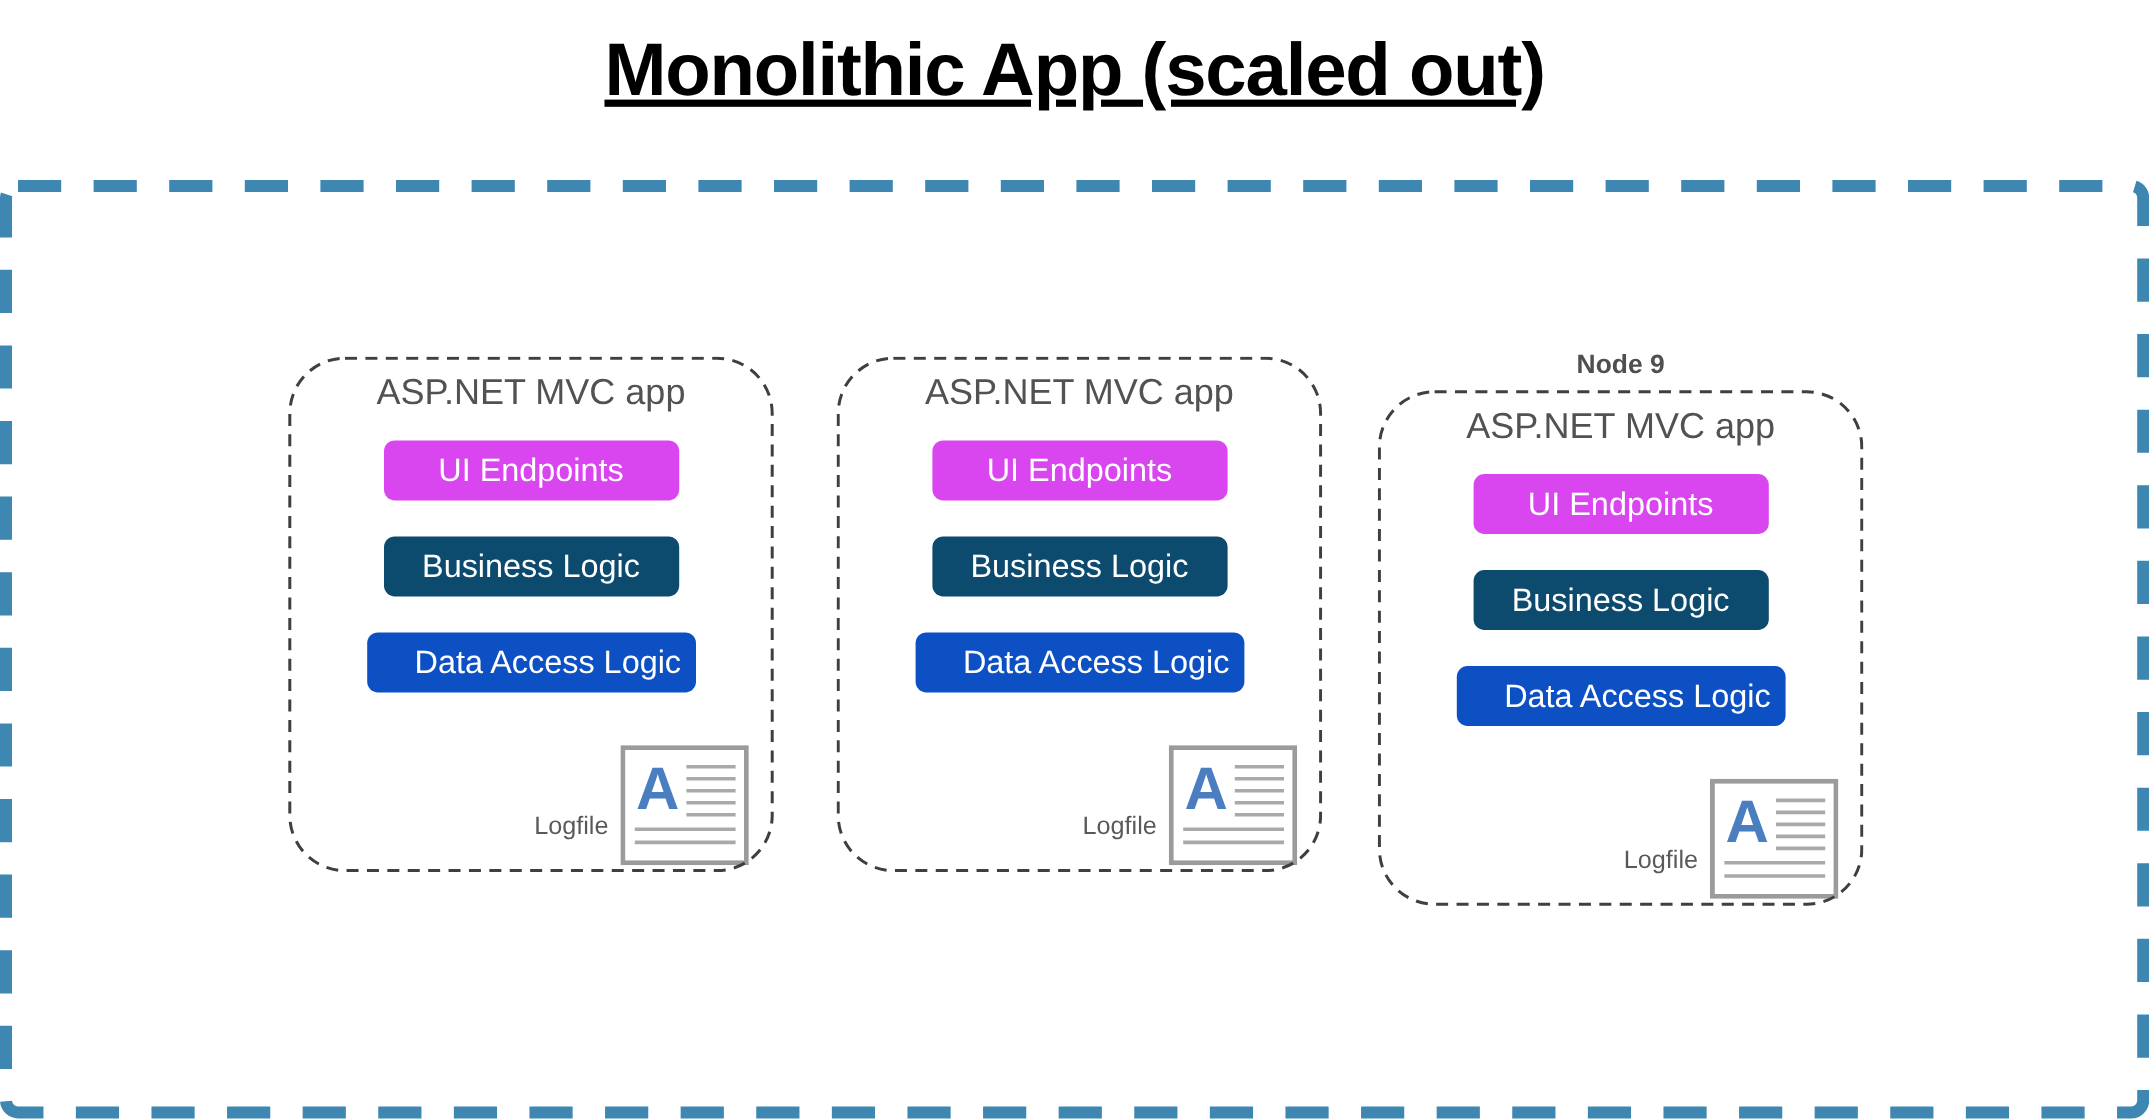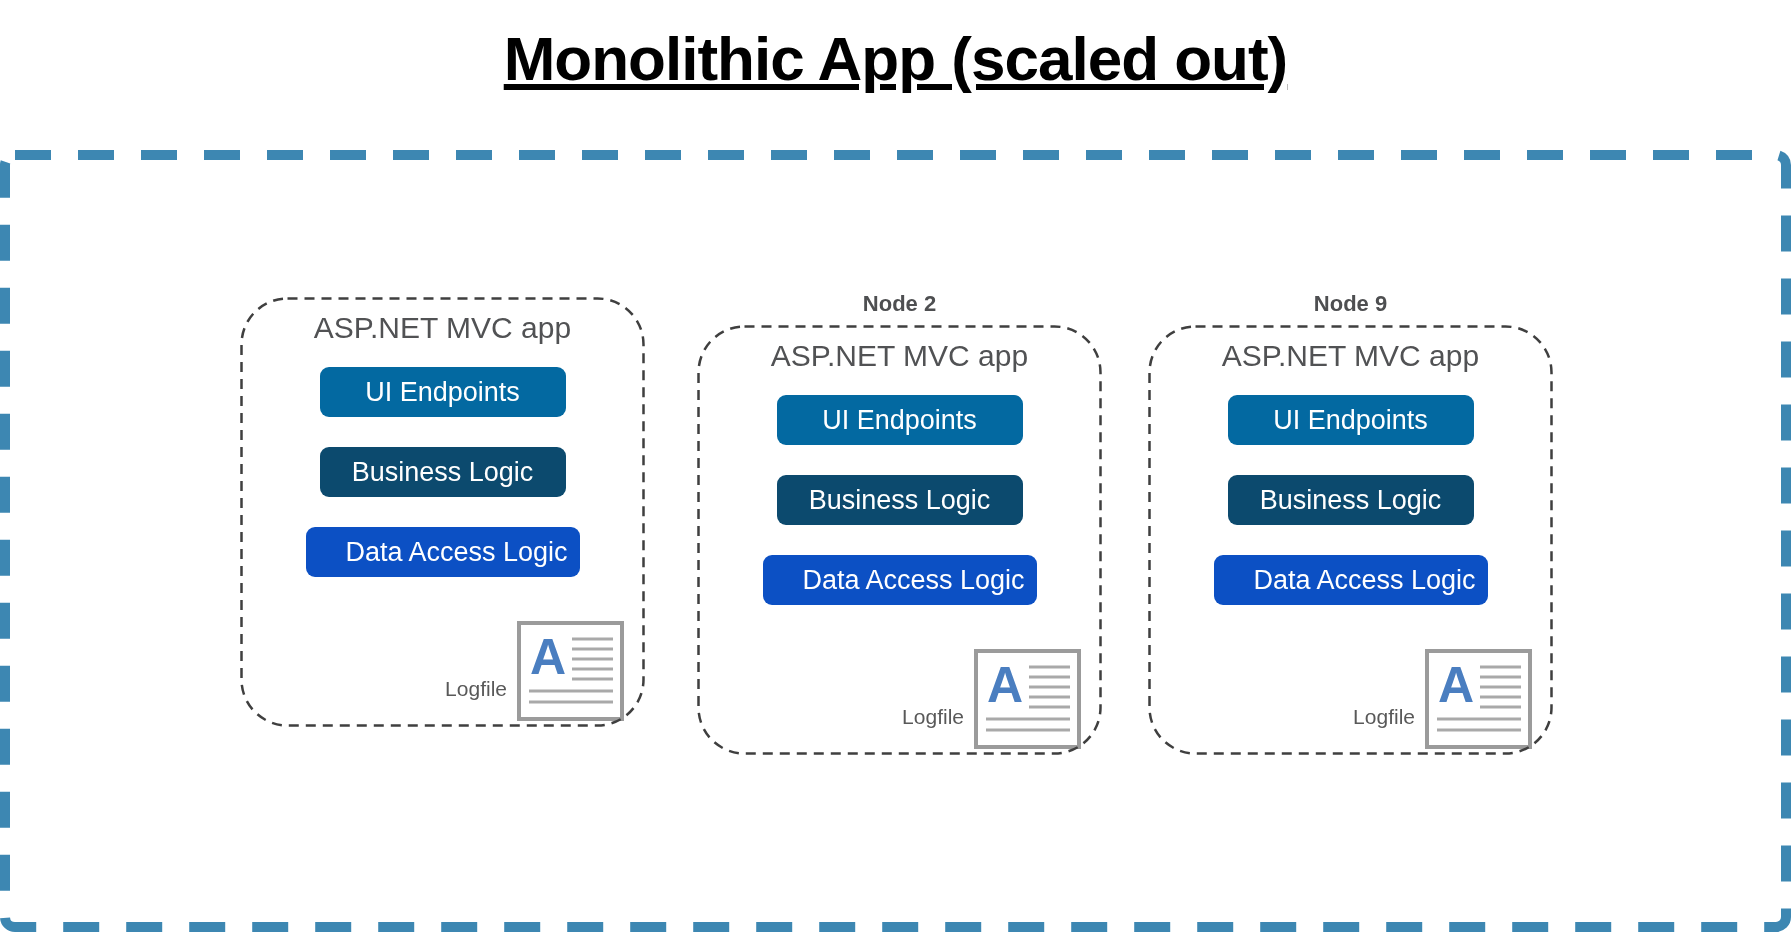--- a/index.html
+++ b/index.html
@@ -84,21 +84,21 @@
     width: 246px;
     height: 50px;
     border-radius: 9px;
     display: flex;
     align-items: center;
     justify-content: center;
     color: #ffffff;
     font-size: 27px;
     white-space: nowrap;
   }
-  .layer-ui       { margin-top: 20px; background: #0369a1; }
+  .layer-ui       { margin-top: 20px; background: #d946ef; }
   .layer-business { margin-top: 30px; background: #0c4a6e; }
   .layer-data     { margin-top: 30px; background: #0c50c4; padding-left: 28px; }
 
   .logfile-row {
     margin-top: 44px;
     width: 100%;
     box-sizing: border-box;
     display: flex;
     justify-content: flex-end;
     align-items: center;
@@ -147,21 +147,20 @@
             <line x1="55" y1="58" x2="96" y2="58"></line>
             <line x1="12" y1="70" x2="96" y2="70"></line>
             <line x1="12" y1="81" x2="96" y2="81"></line>
           </g>
         </svg>
       </div>
     </div>
   </div>
 
   <div class="node node-2">
-    <div class="node-label">Node 2</div>
     <div class="node-box">
       <svg class="node-border-svg" viewBox="0 0 405 430" xmlns="http://www.w3.org/2000/svg" preserveAspectRatio="none">
         <rect x="1.5" y="1.5" width="402" height="427" rx="46" fill="none" stroke="#3f3f3f" stroke-width="2.5" stroke-dasharray="10 7"></rect>
       </svg>
       <div class="app-title">ASP.NET MVC app</div>
       <div class="layer layer-ui">UI Endpoints</div>
       <div class="layer layer-business">Business Logic</div>
       <div class="layer layer-data">Data Access Logic</div>
       <div class="logfile-row">
         <span class="logfile-label">Logfile</span>

